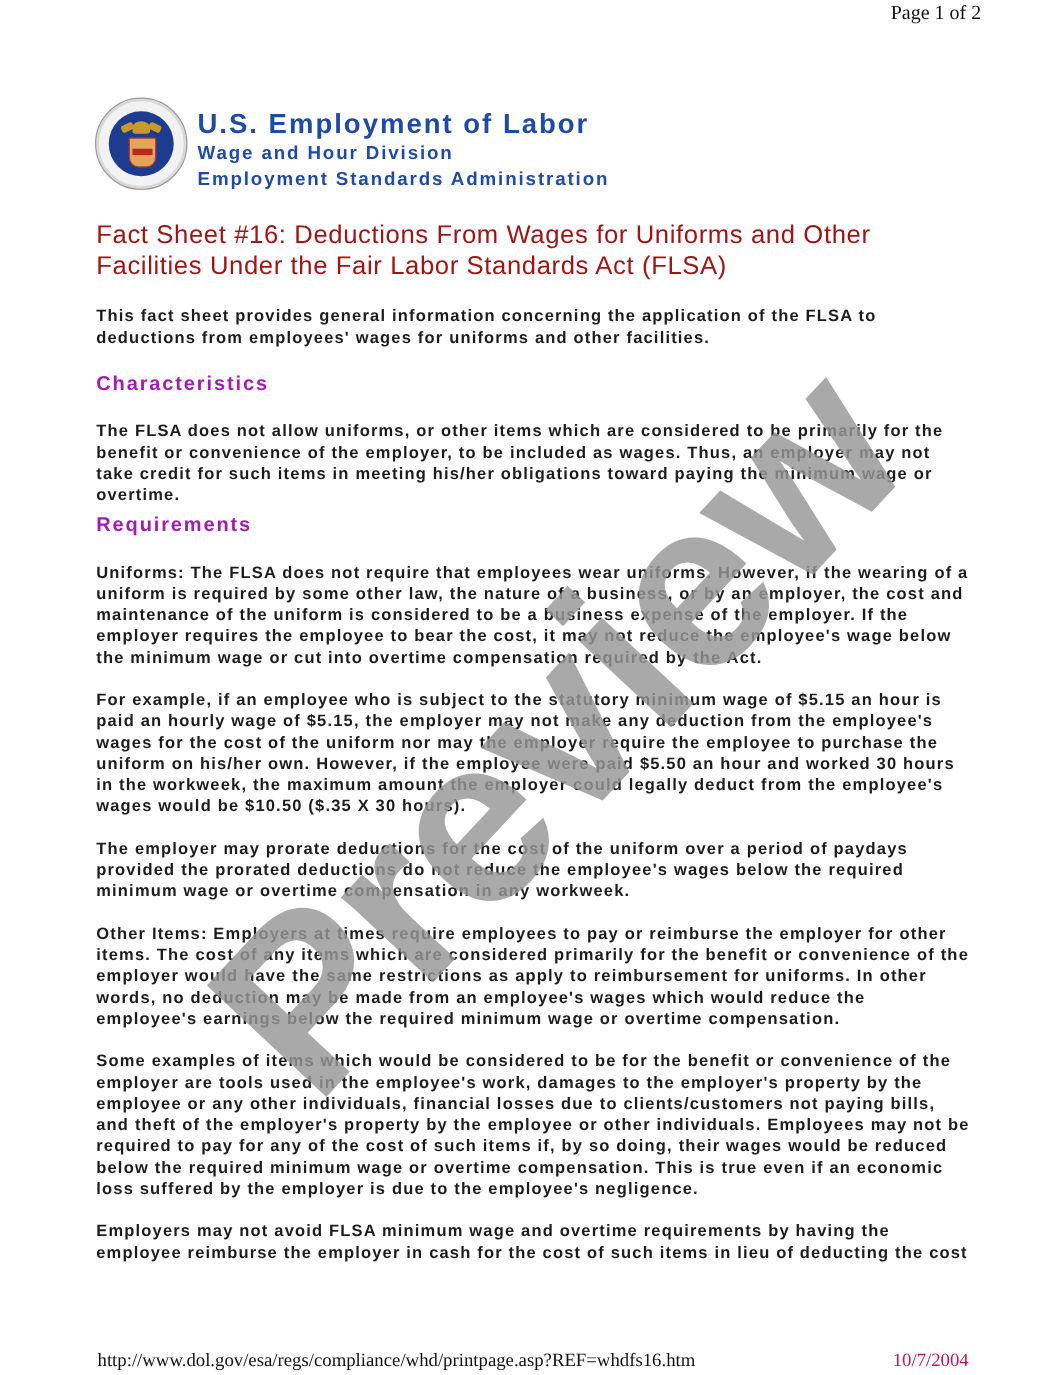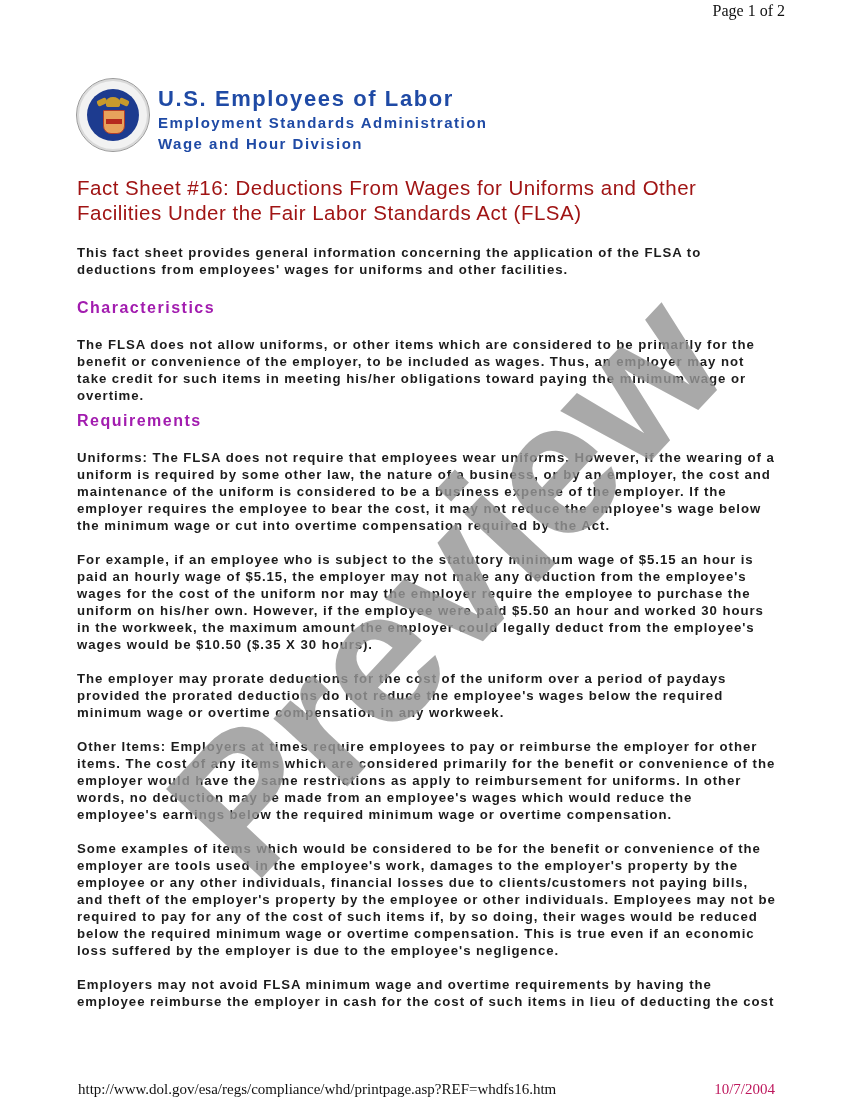--- a/index.html
+++ b/index.html
@@ -40,23 +40,23 @@
 <div class="masthead">
   <div class="seal">
     <div class="seal-inner">
       <div class="seal-wing-l"></div>
       <div class="seal-eagle"></div>
       <div class="seal-wing-r"></div>
       <div class="seal-shield"></div>
     </div>
   </div>
   <div class="masthead-text">
-    <div class="org-name">U.S. Employees of Labor</div>
+    <div class="org-name">U.S. Employment of Labor</div>
+    <div class="org-sub">Wage and Hour Division</div>
     <div class="org-sub">Employment Standards Administration</div>
-    <div class="org-sub">Wage and Hour Division</div>
   </div>
 </div>
 
 <h1 class="fact-title" style="margin:0;font-weight:normal;">Fact Sheet #16: Deductions From Wages for Uniforms and Other Facilities Under the Fair Labor Standards Act (FLSA)</h1>
 
 <div class="content">
   <p>This fact sheet provides general information concerning the application of the FLSA to deductions from employees' wages for uniforms and other facilities.</p>
 
   <h2 style="margin-top:21px;">Characteristics</h2>
   <p style="margin-top:20px;">The FLSA does not allow uniforms, or other items which are considered to be primarily for the benefit or convenience of the employer, to be included as wages. Thus, an employer may not take credit for such items in meeting his/her obligations toward paying the minimum wage or overtime.</p>

